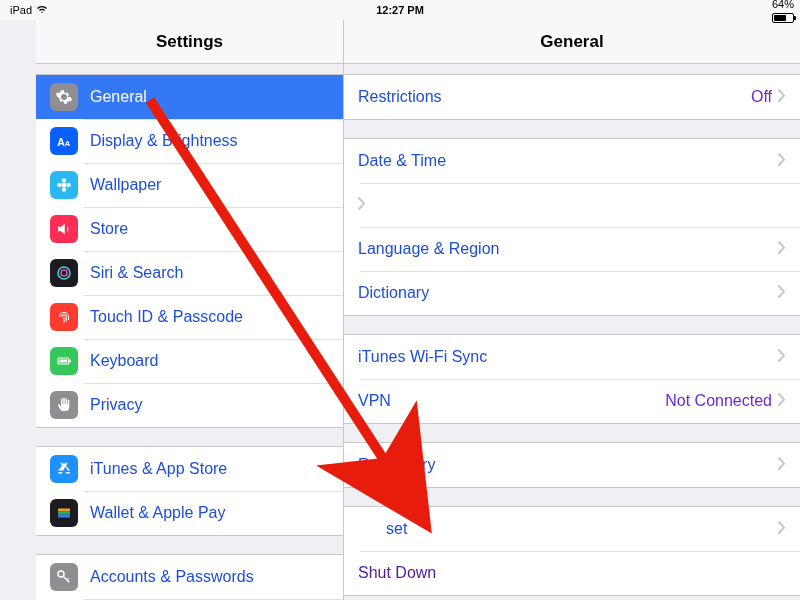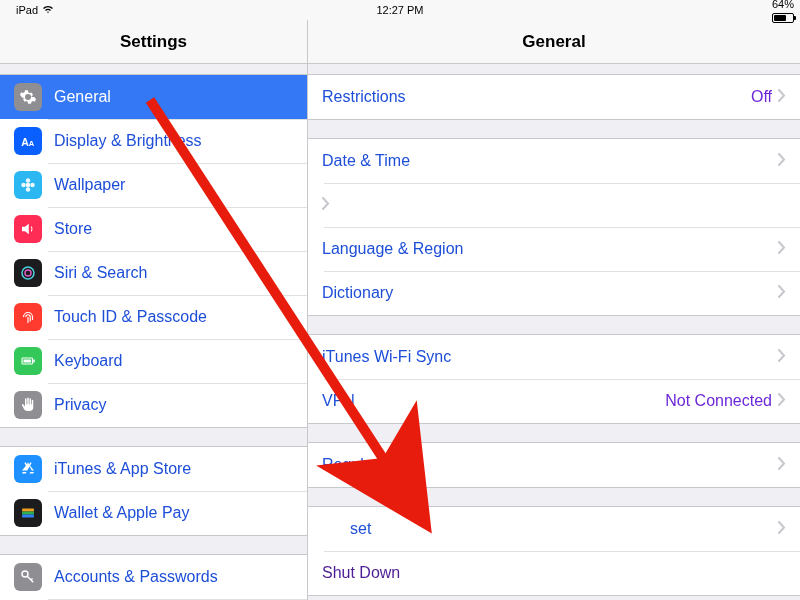--- a/index.html
+++ b/index.html
@@ -1,27 +1,27 @@
 <!DOCTYPE html>
 <html><head>
 <meta charset="utf-8">
 <style>
   * { box-sizing: border-box; margin: 0; padding: 0; font-family: -apple-system, "Helvetica Neue", Arial, sans-serif; }
   html, body { width: 800px; height: 600px; overflow: hidden; background: #efeff4; }
   .statusbar {
     height: 20px; width: 100%; display: flex; align-items: center;
     font-size: 11px; color: #000; background: #f8f8f8; position: relative;
   }
-  .sb-left { position: absolute; left: 16px; display: flex; align-items: center; gap: 4px; }
-  .sb-center { position: absolute; left: 50%; transform: translateX(-50%); font-weight: 400; }
+  .sb-left { position: absolute; left: 10px; display: flex; align-items: center; gap: 4px; }
+  .sb-center { position: absolute; left: 50%; transform: translateX(-50%); font-weight: 700; }
   .sb-right { position: absolute; right: 6px; display: flex; align-items: flex-end; gap: 3px; flex-direction: column; }
   .battery { width: 22px; height: 10px; border: 1px solid #000; border-radius: 2px; position: relative; }
   .battery::after { content:""; position:absolute; right:-3px; top:2px; width:2px; height:4px; background:#000; border-radius:0 1px 1px 0;}
   .battery .fill { position:absolute; left:1px; top:1px; bottom:1px; width:60%; background:#000; border-radius:1px;}
-  .split { display:flex; height: calc(100% - 20px); }
+  .split { display:flex; height: calc(100% - 20px); margin-left: 36px; }
   .left-pane { width: 308px; background:#efeff4; border-right:1px solid #c8c7cc; display:flex; flex-direction:column; }
   .right-pane { flex:1; background:#efeff4; display:flex; flex-direction:column; }
   .pane-header { height:44px; display:flex; align-items:center; justify-content:center; font-size:17px; font-weight:600; background:#f8f8f8; border-bottom:1px solid #c8c7cc;}
   .scroll { flex:1; overflow-y:auto; }
   .group { margin-top: 18px; background:#fff; border-top:1px solid #c8c7cc; border-bottom:1px solid #c8c7cc; }
   .group.first { margin-top: 10px; }
   .row { display:flex; align-items:center; height:44px; padding:0 14px; font-size:16px; position:relative; cursor:pointer; }
   .row + .row::before { content:""; position:absolute; left:48px; right:0; top:0; height:1px; background:#e0e0e0; }
   .right-pane .row + .row::before { left:16px; }
   .row .icon { width:28px; height:28px; border-radius:6px; margin-right:12px; display:flex; align-items:center; justify-content:center; flex-shrink:0; }

